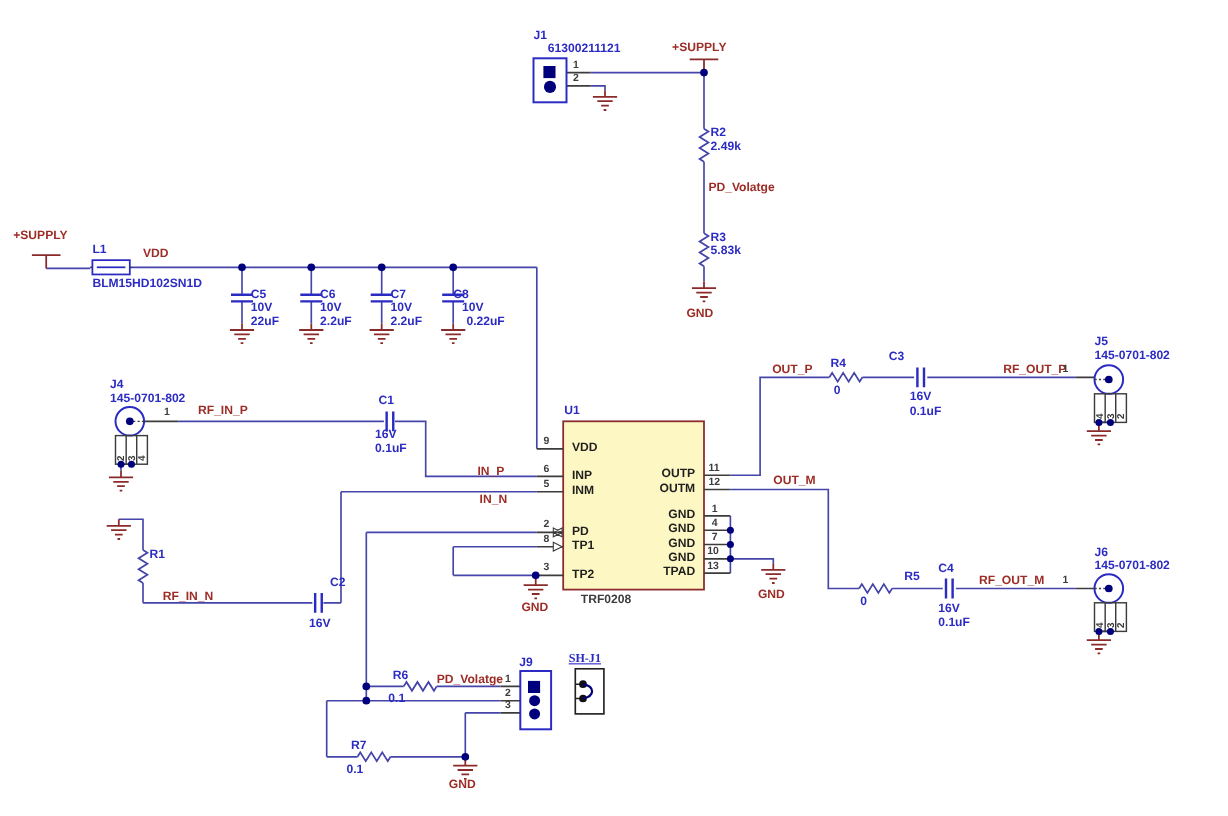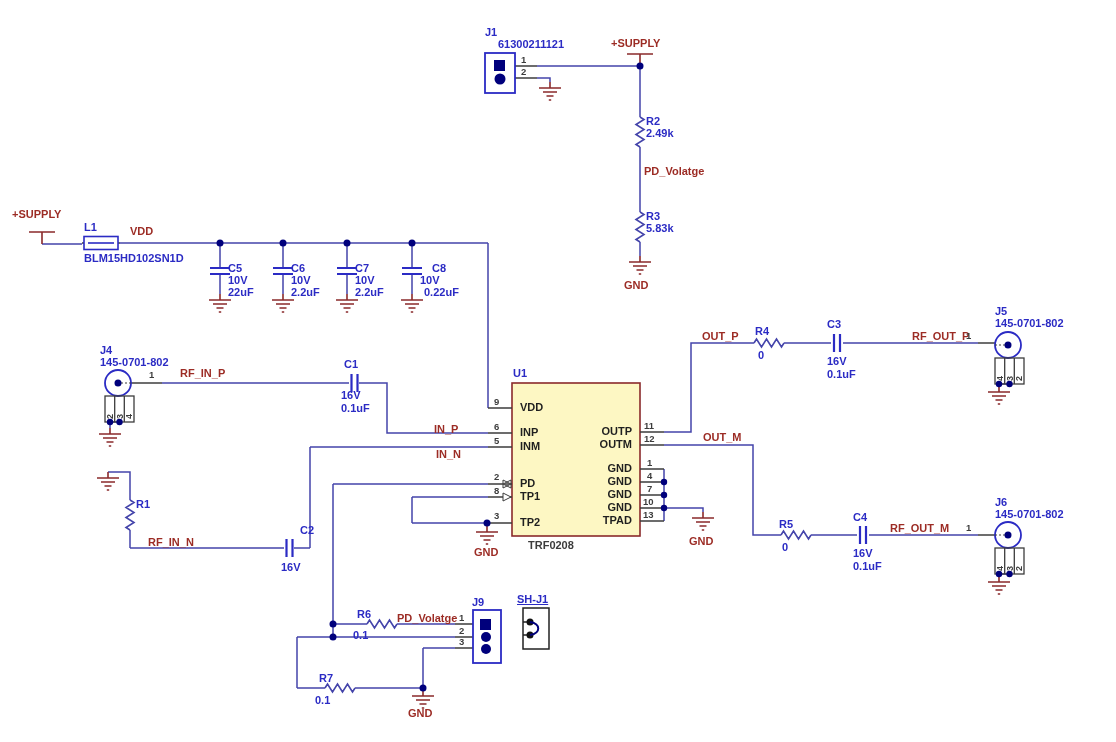--- a/index.html
+++ b/index.html
@@ -6,21 +6,21 @@
   .sheet{position:relative;width:1116px;height:742px;background:#ffffff;overflow:hidden;
          font-family:"Liberation Sans",sans-serif;}
   .sheet svg{position:absolute;left:0;top:0;}
   .lbl{position:absolute;font-size:11px;font-weight:bold;line-height:11px;white-space:nowrap;}
   .des{color:#2b2bc4;}          
   .net{color:#9c2c25;}          
   .dk{color:#3c3c3c;}           
   .pn{font-size:9.5px;line-height:9.5px;}
   .pname{font-size:11px;color:#1f1f1f;}
   .right{text-align:right;}
-  .ul{text-decoration:underline;}
+  .ul{text-decoration:underline;font-family:Liberation Serif, serif;}
 </style>
 </head>
 <body>
 
 <div class="sheet">
 
 <svg width="1116" height="742" viewBox="0 0 1116 742">
   <defs>
     <path id="zz" d="M0,0 L2.5,-4 L7.5,4 L12.5,-4 L17.5,4 L22.5,-4 L27.5,4 L30,0" fill="none" stroke="#4444aa" stroke-width="1.6"></path>
     <g id="gndsym" stroke="#8a2a2b" stroke-width="1.6" fill="none">
@@ -227,21 +227,21 @@
 
 <span class="lbl des" style="left:228px;top:263px">C5</span>
 <span class="lbl des" style="left:228px;top:275px">10V</span>
 <span class="lbl des" style="left:228px;top:287px">22uF</span>
 <span class="lbl des" style="left:291px;top:263px">C6</span>
 <span class="lbl des" style="left:291px;top:275px">10V</span>
 <span class="lbl des" style="left:291px;top:287px">2.2uF</span>
 <span class="lbl des" style="left:355px;top:263px">C7</span>
 <span class="lbl des" style="left:355px;top:275px">10V</span>
 <span class="lbl des" style="left:355px;top:287px">2.2uF</span>
-<span class="lbl des" style="left:432px;top:263px">C8</span>
+<span class="lbl des" style="left:412px;top:263px">C8</span>
 <span class="lbl des" style="left:420px;top:275px">10V</span>
 <span class="lbl des" style="left:424px;top:287px">0.22uF</span>
 
 <span class="lbl des" style="left:100px;top:345px">J4</span>
 <span class="lbl des" style="left:100px;top:357px">145-0701-802</span>
 <span class="lbl dk pn" style="left:149px;top:370px">1</span>
 <span class="lbl net" style="left:180px;top:368px">RF_IN_P</span>
 <span class="lbl des" style="left:344px;top:359px">C1</span>
 <span class="lbl des" style="left:341px;top:390px">16V</span>
 <span class="lbl des" style="left:341px;top:403px">0.1uF</span>
@@ -279,30 +279,30 @@
 <span class="lbl pname right" style="right:484px;top:476px">GND</span>
 <span class="lbl pname right" style="right:484px;top:489px">GND</span>
 <span class="lbl pname right" style="right:484px;top:502px">GND</span>
 <span class="lbl pname right" style="right:484px;top:515px">TPAD</span>
 <span class="lbl net" style="left:474px;top:547px">GND</span>
 <span class="lbl net" style="left:689px;top:536px">GND</span>
 
 <span class="lbl net" style="left:702px;top:331px">OUT_P</span>
 <span class="lbl des" style="left:755px;top:326px">R4</span>
 <span class="lbl des" style="left:758px;top:350px">0</span>
-<span class="lbl des" style="left:827px;top:319px">C3</span>
+<span class="lbl des" style="left:808px;top:319px">C3</span>
 <span class="lbl des" style="left:827px;top:356px">16V</span>
 <span class="lbl des" style="left:827px;top:369px">0.1uF</span>
 <span class="lbl net" style="left:912px;top:331px">RF_OUT_P</span>
 <span class="lbl dk pn" style="left:966px;top:331px">1</span>
 <span class="lbl des" style="left:995px;top:306px">J5</span>
 <span class="lbl des" style="left:995px;top:318px">145-0701-802</span>
 
 <span class="lbl net" style="left:703px;top:432px">OUT_M</span>
-<span class="lbl des" style="left:779px;top:519px">R5</span>
+<span class="lbl des" style="left:822px;top:519px">R5</span>
 <span class="lbl des" style="left:782px;top:542px">0</span>
 <span class="lbl des" style="left:853px;top:512px">C4</span>
 <span class="lbl des" style="left:853px;top:548px">16V</span>
 <span class="lbl des" style="left:853px;top:561px">0.1uF</span>
 <span class="lbl net" style="left:890px;top:523px">RF_OUT_M</span>
 <span class="lbl dk pn" style="left:966px;top:523px">1</span>
 <span class="lbl des" style="left:995px;top:497px">J6</span>
 <span class="lbl des" style="left:995px;top:509px">145-0701-802</span>
 
 <span class="lbl des" style="left:357px;top:609px">R6</span>

